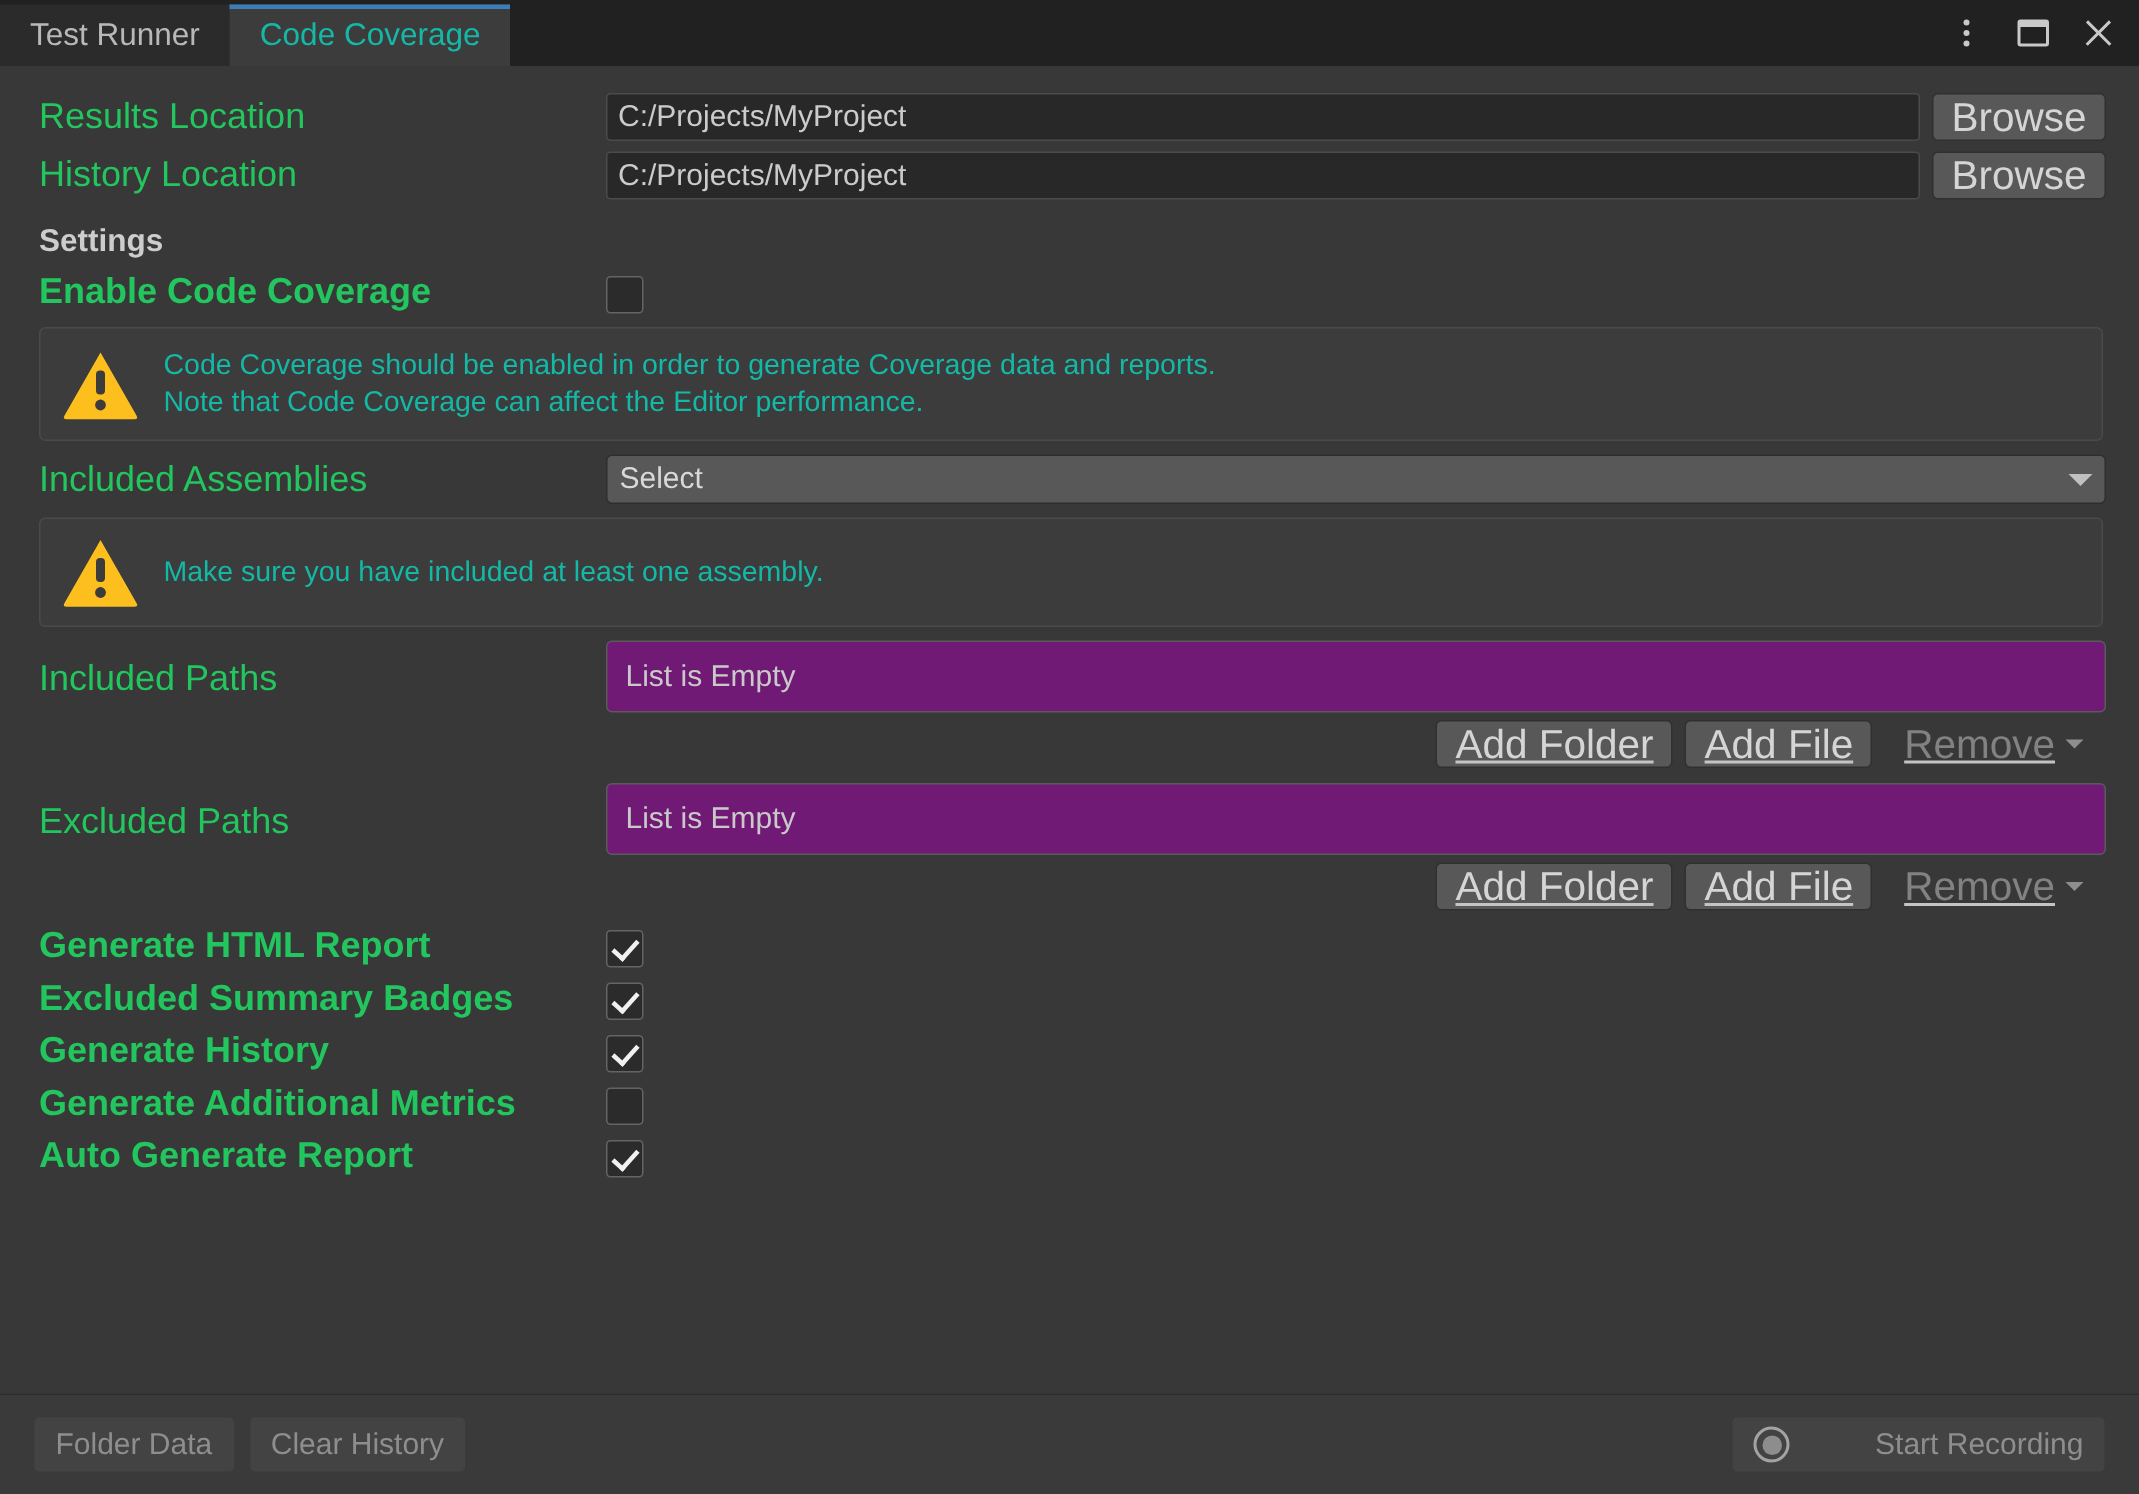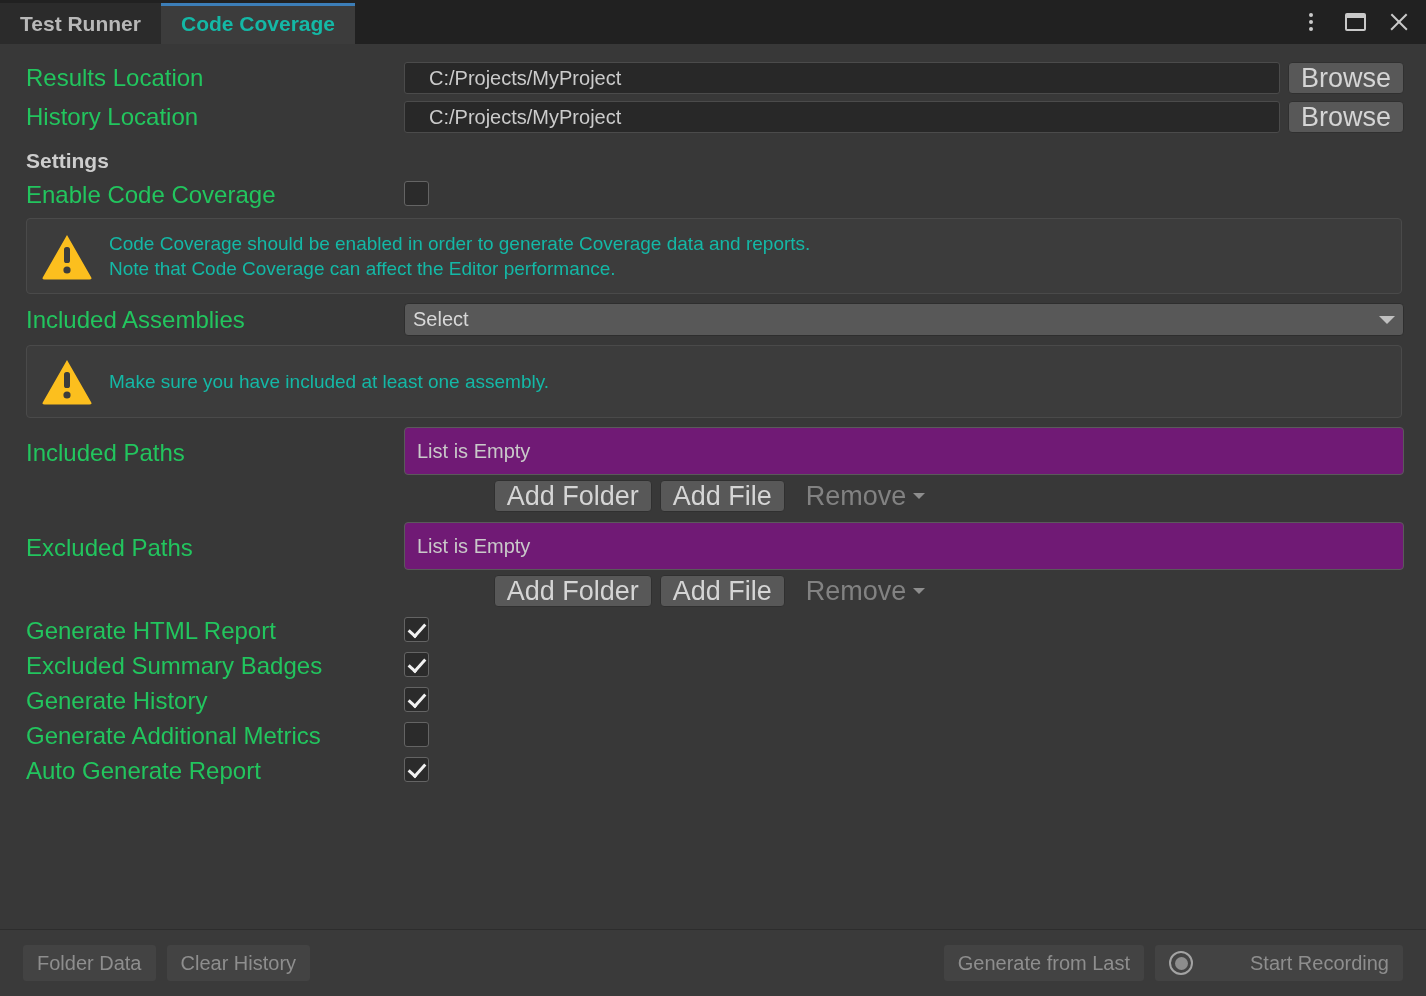--- a/index.html
+++ b/index.html
@@ -18,21 +18,20 @@
   }
 
   
   .tabbar {
     height: 44px;
     background: #212121;
     display: flex;
     align-items: flex-end;
     position: relative;
     flex: 0 0 44px;
-    font-weight: bold;
   }
   .tab {
     height: 41px;
     padding: 0 20px;
     display: flex;
     align-items: center;
     font-size: 21px;
     color: #b6b6b6;
     background: #2c2c2c;
     position: relative;
@@ -102,21 +101,21 @@
 
   
   .textfield {
     flex: 1 1 auto;
     height: 32px;
     background: #282828;
     border: 1px solid #4b4b4b;
     border-radius: 3px;
     display: flex;
     align-items: center;
-    padding: 0 24px;
+    padding: 0 7px;
     font-size: 20px;
     color: #cbcbcb;
     min-width: 0;
     text-align: right;
   }
   .btn {
     height: 32px;
     background: #585858;
     border: 1px solid #303030;
     border-radius: 4px;
@@ -141,21 +140,21 @@
   }
 
   h2.section {
     font-size: 21px;
     font-weight: bold;
     color: #cdcdcd;
     margin: 16px 0 8px 4px;
   }
 
   
-  .cbrow { display: flex; align-items: flex-start; margin-bottom: 7px; }
+  .cbrow { display: flex; align-items: flex-end; margin-bottom: 7px; font-weight: bold; }
   .cbrow .lbl { width: 382px; flex: 0 0 382px; }
   .checkbox {
     width: 25px; height: 25px;
     background: #2b2b2b;
     border: 1px solid #646464;
     border-radius: 3px;
     position: relative;
     flex: 0 0 25px;
   }
   .checkbox.checked::after {
@@ -228,22 +227,23 @@
     align-items: center;
     padding: 0 12px;
     font-size: 20px;
     color: #c9c9c9;
     min-width: 0;
   }
   .listrow { display: flex; align-items: center; margin-bottom: 4px; }
   .listrow .lbl { align-self: flex-start; padding-top: 12px; }
   .btnrow {
     display: flex;
-    justify-content: center;
+    justify-content: flex-end;
     margin: 5px 2px 10px 0;
+    text-decoration: underline;
   }
 
   
   .toolbar {
     flex: 0 0 67px;
     height: 67px;
     background: #3a3a3a;
     border-top: 1px solid #2d2d2d;
     display: flex;
     align-items: center;
@@ -397,20 +397,19 @@
     <div class="lbl">Auto Generate Report</div>
     <div class="checkbox checked"></div>
   </div>
 
 </div>
 
 <div class="toolbar">
   <div class="btn dim">Folder Data</div>
   <div class="btn dim">Clear History</div>
   <div class="spacer"></div>
-  <div class="btn dim">Generate from Last</div>
   <div class="btn dim" style="margin-right:0;gap:48px;">
     <span class="rec-icon">
         <i></i>
       </span>
     <span>Start Recording</span>
   </div>
 </div>
 
 </body></html>

